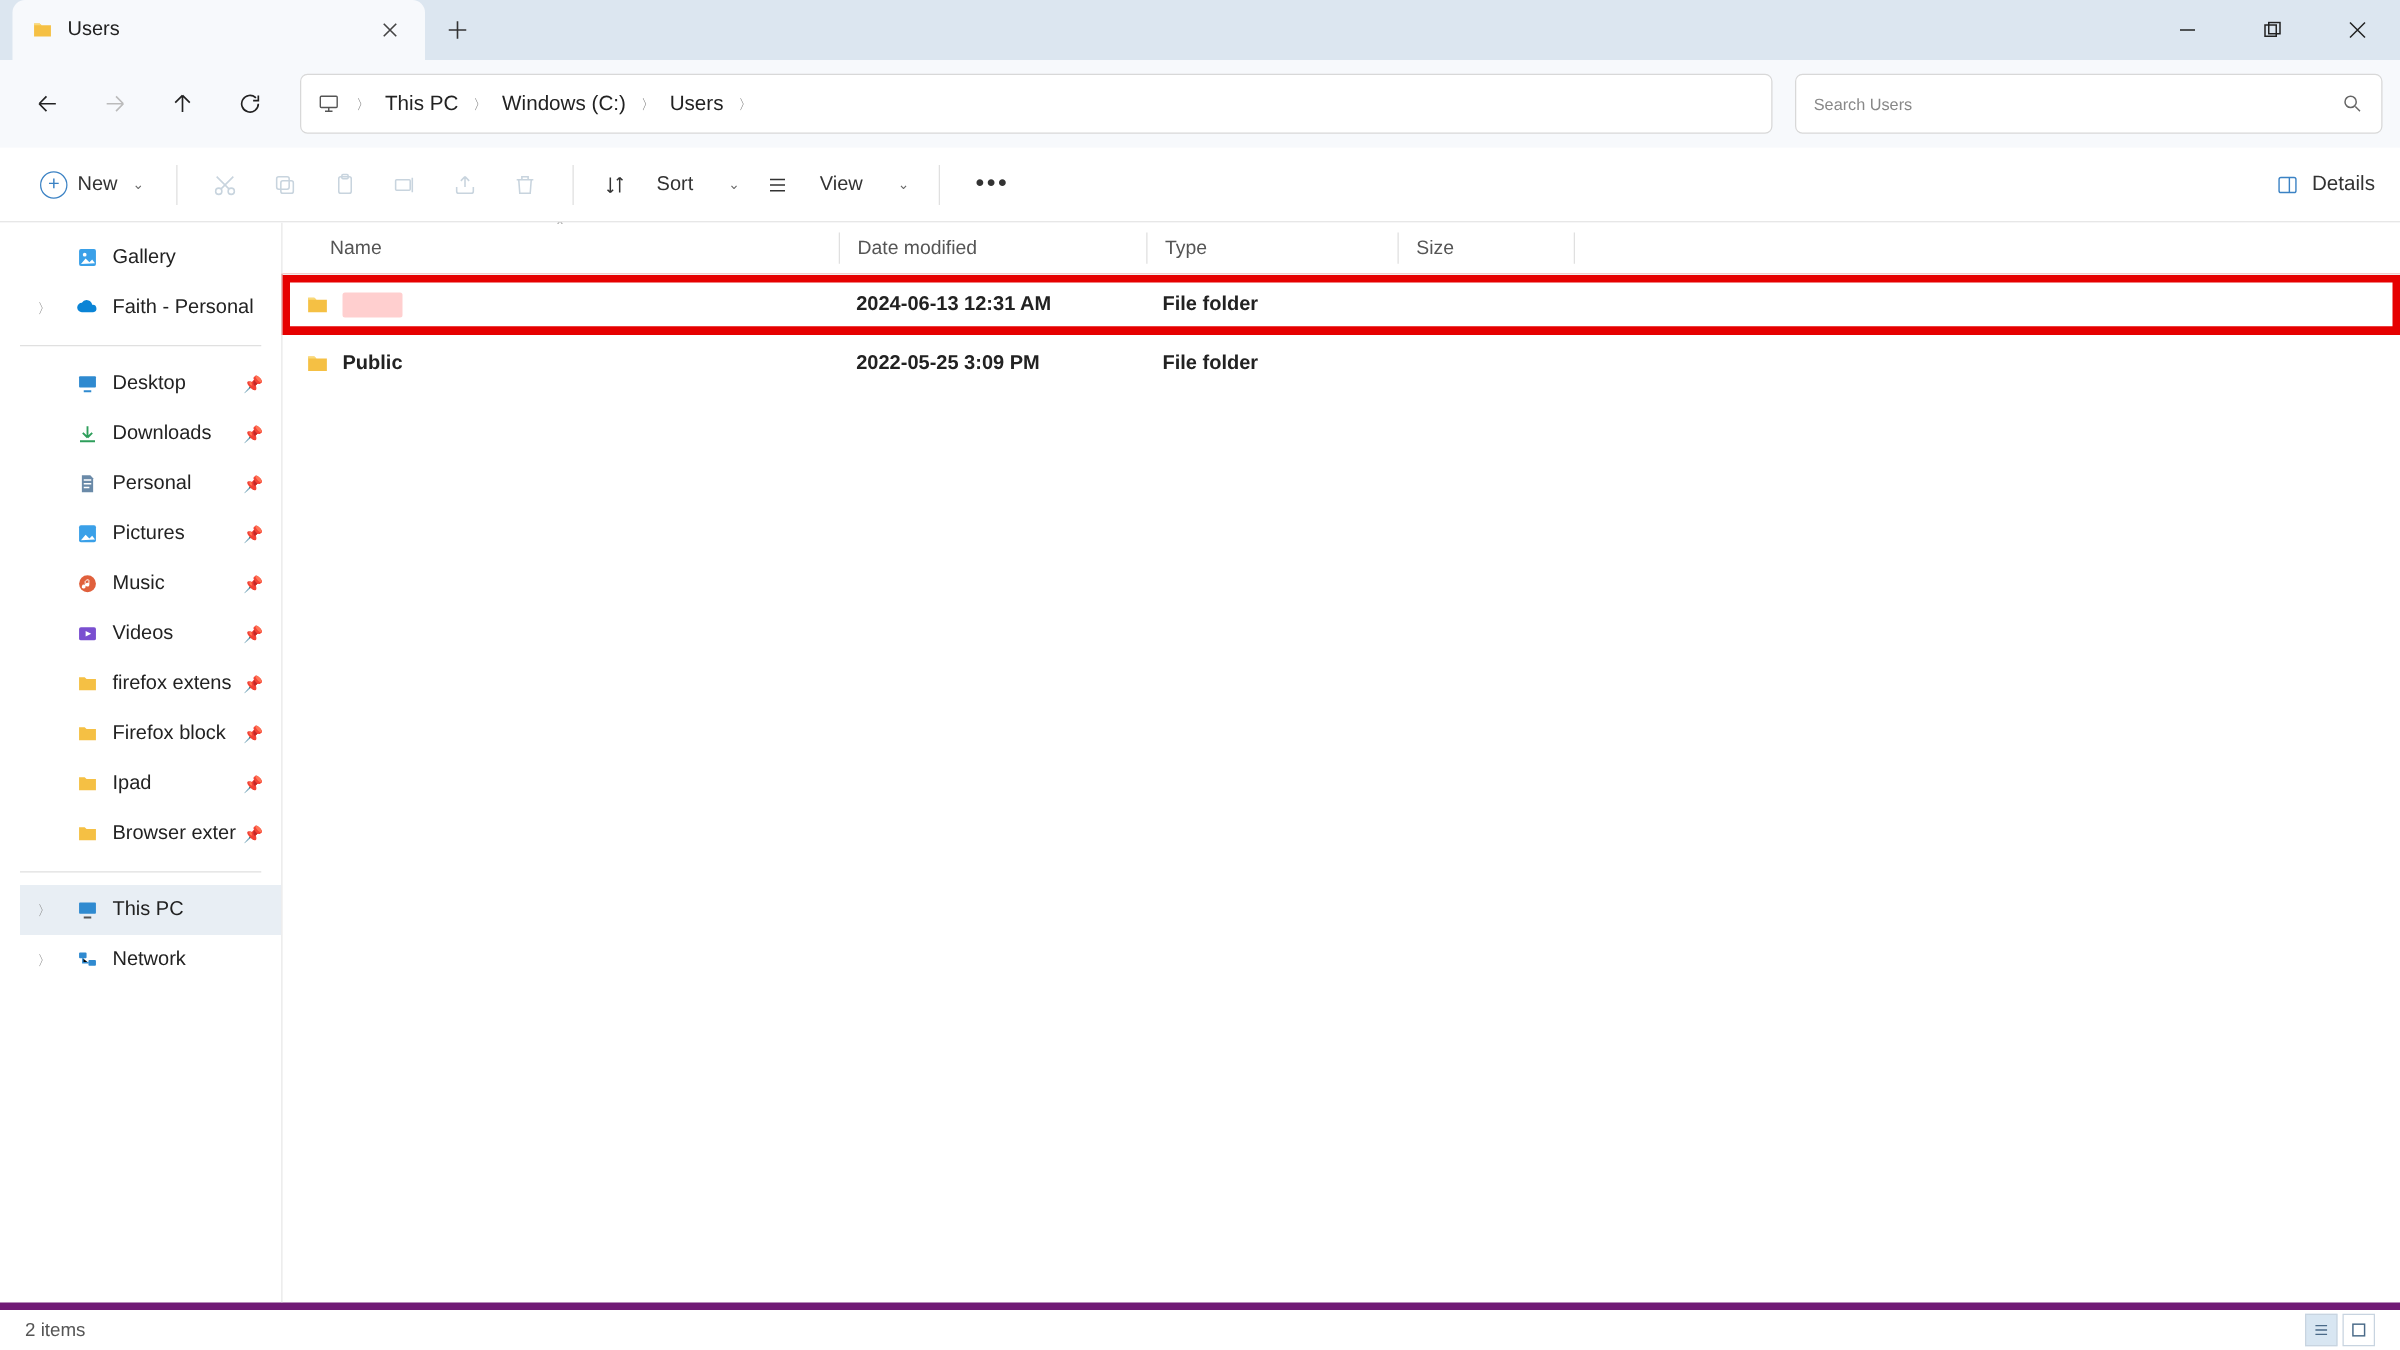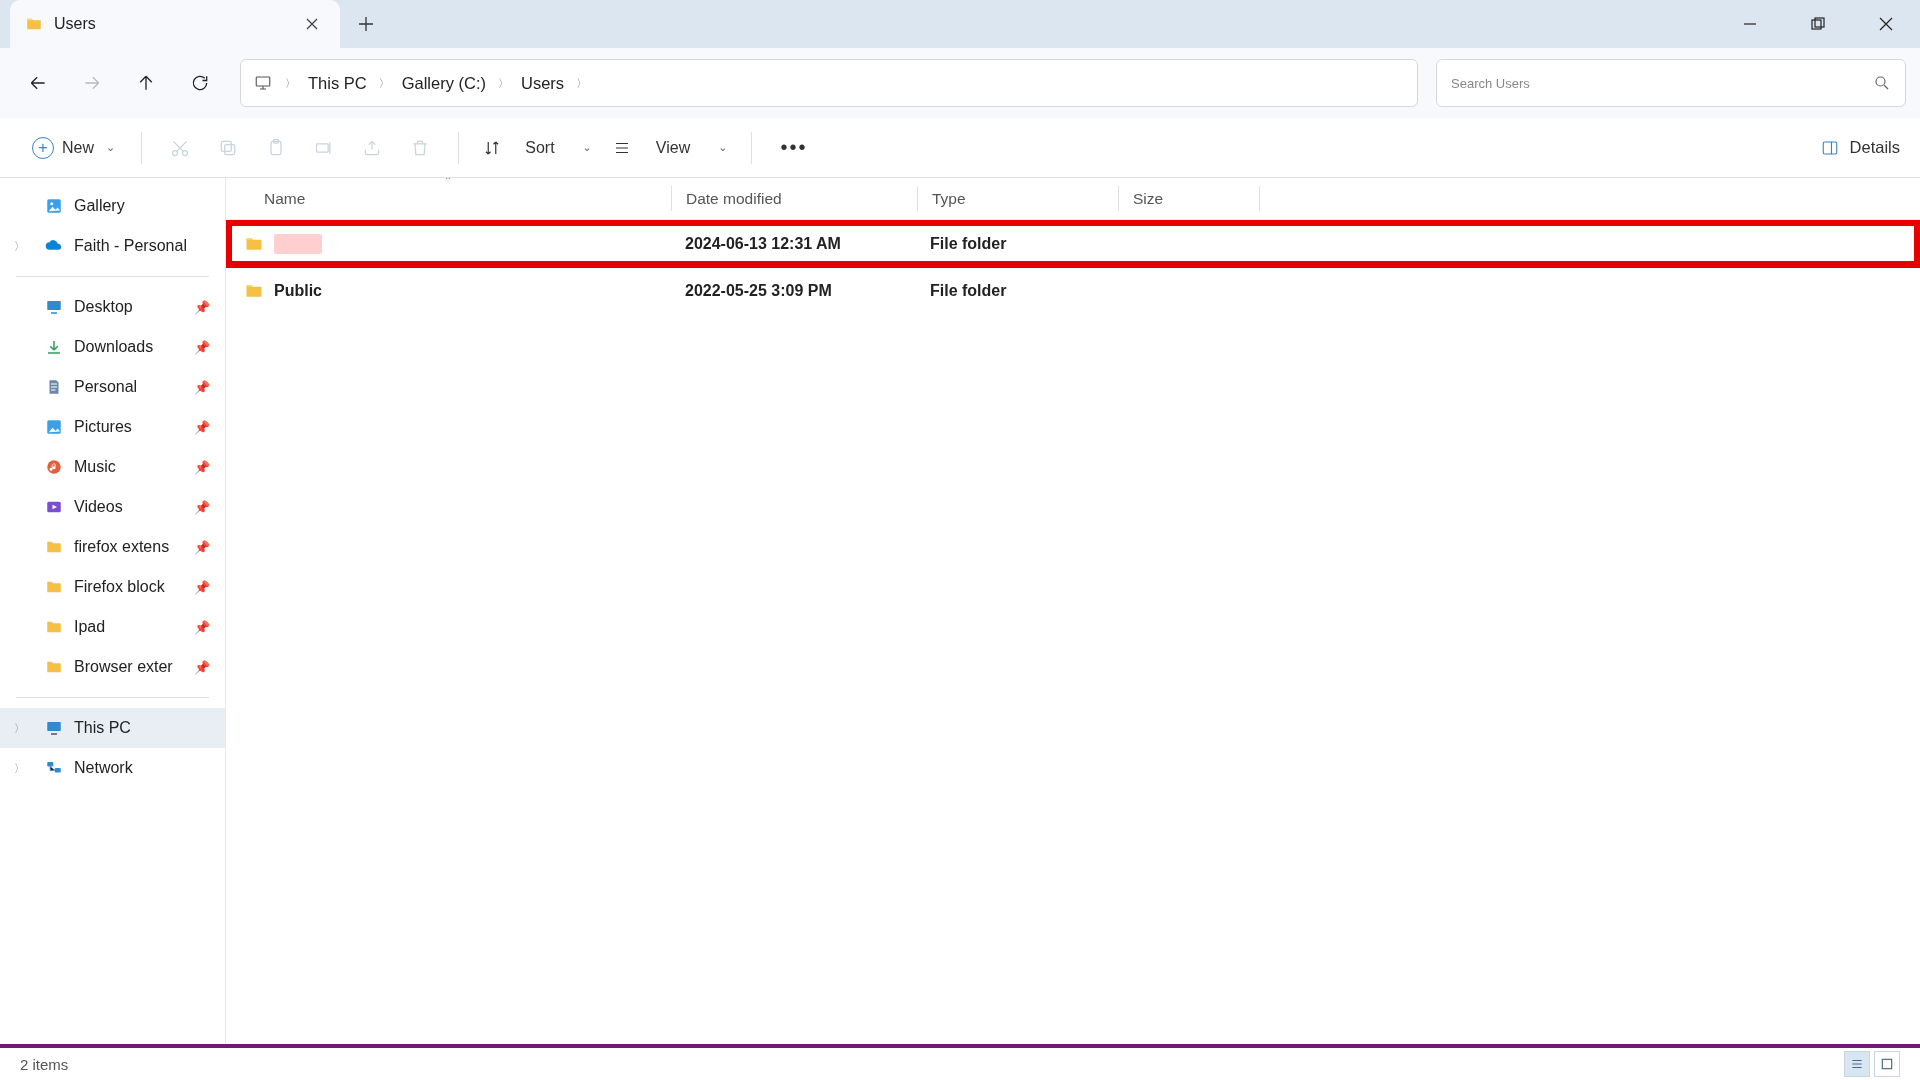--- a/index.html
+++ b/index.html
@@ -33,21 +33,21 @@
 .tb-icon.disabled { color: #c8d4de; }
 .sort-btn, .view-btn { display: flex; align-items: center; gap: 24px; padding: 8px 10px; cursor: pointer; color: #333; font-size: 16px; }
 .more-btn { padding: 8px 14px; cursor: pointer; color: #333; font-size: 20px; letter-spacing: 2px; }
 .details-btn { margin-left: auto; display: flex; align-items: center; gap: 10px; cursor: pointer; color: #333; font-size: 16.5px; }
 
 .body-area { flex: 1; display: flex; background: #fff; overflow: hidden; }
 .sidebar { width: 226px; border-right: 1px solid #e8e8e8; padding: 8px 0; font-size: 16px; color: #222; overflow-y: auto; position: relative; }
 .sidebar::-webkit-scrollbar { width: 14px; }
 .sidebar::-webkit-scrollbar-thumb { background: #c0c0c0; border-radius: 3px; }
 .side-item { display: flex; align-items: center; gap: 10px; padding: 10px 10px 10px 44px; cursor: pointer; position: relative; }
-.side-item.lv0 { padding-left: 44px; }
+.side-item.lv0 { padding-left: 44px; margin-left: 16px; }
 .side-item.sel { background: #e8eef4; }
 .side-item .exp { position: absolute; left: 14px; color: #888; font-size: 11px; }
 .side-item .pin { position: absolute; right: 14px; color: #999; font-size: 13px; }
 .side-hr { height: 1px; background: #e0e0e0; margin: 10px 16px; }
 .ic { width: 20px; height: 20px; display: inline-flex; align-items: center; justify-content: center; flex-shrink: 0; }
 
 .main { flex: 1; display: flex; flex-direction: column; }
 .colheader { display: flex; height: 42px; border-bottom: 1px solid #eee; align-items: center; color: #555; font-size: 15.5px; position: relative; }
 .col { padding: 0 14px; border-right: 1px solid transparent; height: 100%; display: flex; align-items: center; }
 .col.c-name { width: 445px; padding-left: 38px; position: relative; }
@@ -55,21 +55,21 @@
 .col.c-type { width: 200px; }
 .col.c-size { width: 140px; }
 .col-border { width:1px; background:#e0e0e0; height: 60%; align-self:center; }
 .sort-caret { position: absolute; left: 50%; top: -3px; transform: translateX(-50%); color: #888; font-size: 10px; }
 .rows { flex: 1; }
 .row { display: flex; height: 47px; align-items: center; font-size: 16px; color: #222; cursor: pointer; font-weight: bold; }
 .row .c-name { display: flex; align-items: center; gap: 10px; padding-left: 18px; }
 .row.highlight { outline: 7px solid #e60000; outline-offset: -6px; }
 .redacted { display: inline-block; width: 48px; height: 20px; background: #ffcfcf; border-radius: 2px; }
 
-.statusbar { height: 36px; border-top: 4px solid #701a75; display: flex; align-items: center; padding: 16px 20px; font-size: 15px; color: #555; background: #fff; }
+.statusbar { height: 36px; border-top: 6px solid #701a75; display: flex; align-items: center; padding: 16px 20px; font-size: 15px; color: #555; background: #fff; }
 .viewmodes { margin-left: auto; display: flex; gap: 4px; }
 .vm { width: 26px; height: 26px; display: flex; align-items: center; justify-content: center; border: 1px solid #c8d4e0; cursor: pointer; color: #4a6a88; }
 .vm.active { background: #d8e6f2; }
 
 .chev { font-size: 11px; color: #666; padding-left: 4px; }
 
 svg { display: block; }
 </style>
 </head>
 <body>
@@ -141,21 +141,21 @@
     <div class="addressbar">
       <span class="ic" style="margin:0 6px 0 4px;">
           <svg width="18" height="18" viewBox="0 0 24 24">
             <rect x="3" y="4" width="18" height="12" rx="1" fill="none" stroke="#555" stroke-width="1.5"></rect>
             <path stroke="#555" stroke-width="1.5" d="M8 20h8m-4-4v4"></path>
           </svg>
         </span>
       <span class="crumb-sep">〉</span>
       <span class="crumb">This PC</span>
       <span class="crumb-sep">〉</span>
-      <span class="crumb">Gallery (C:)</span>
+      <span class="crumb">Windows (C:)</span>
       <span class="crumb-sep">〉</span>
       <span class="crumb">Users</span>
       <span class="crumb-sep">〉</span>
     </div>
 
     <div class="searchbox">
       <input placeholder="Search Users" style="">
       <span class="search-icon">
           <svg width="18" height="18" viewBox="0 0 24 24">
             <circle cx="10" cy="10" r="6" fill="none" stroke="#666" stroke-width="1.6"></circle>

